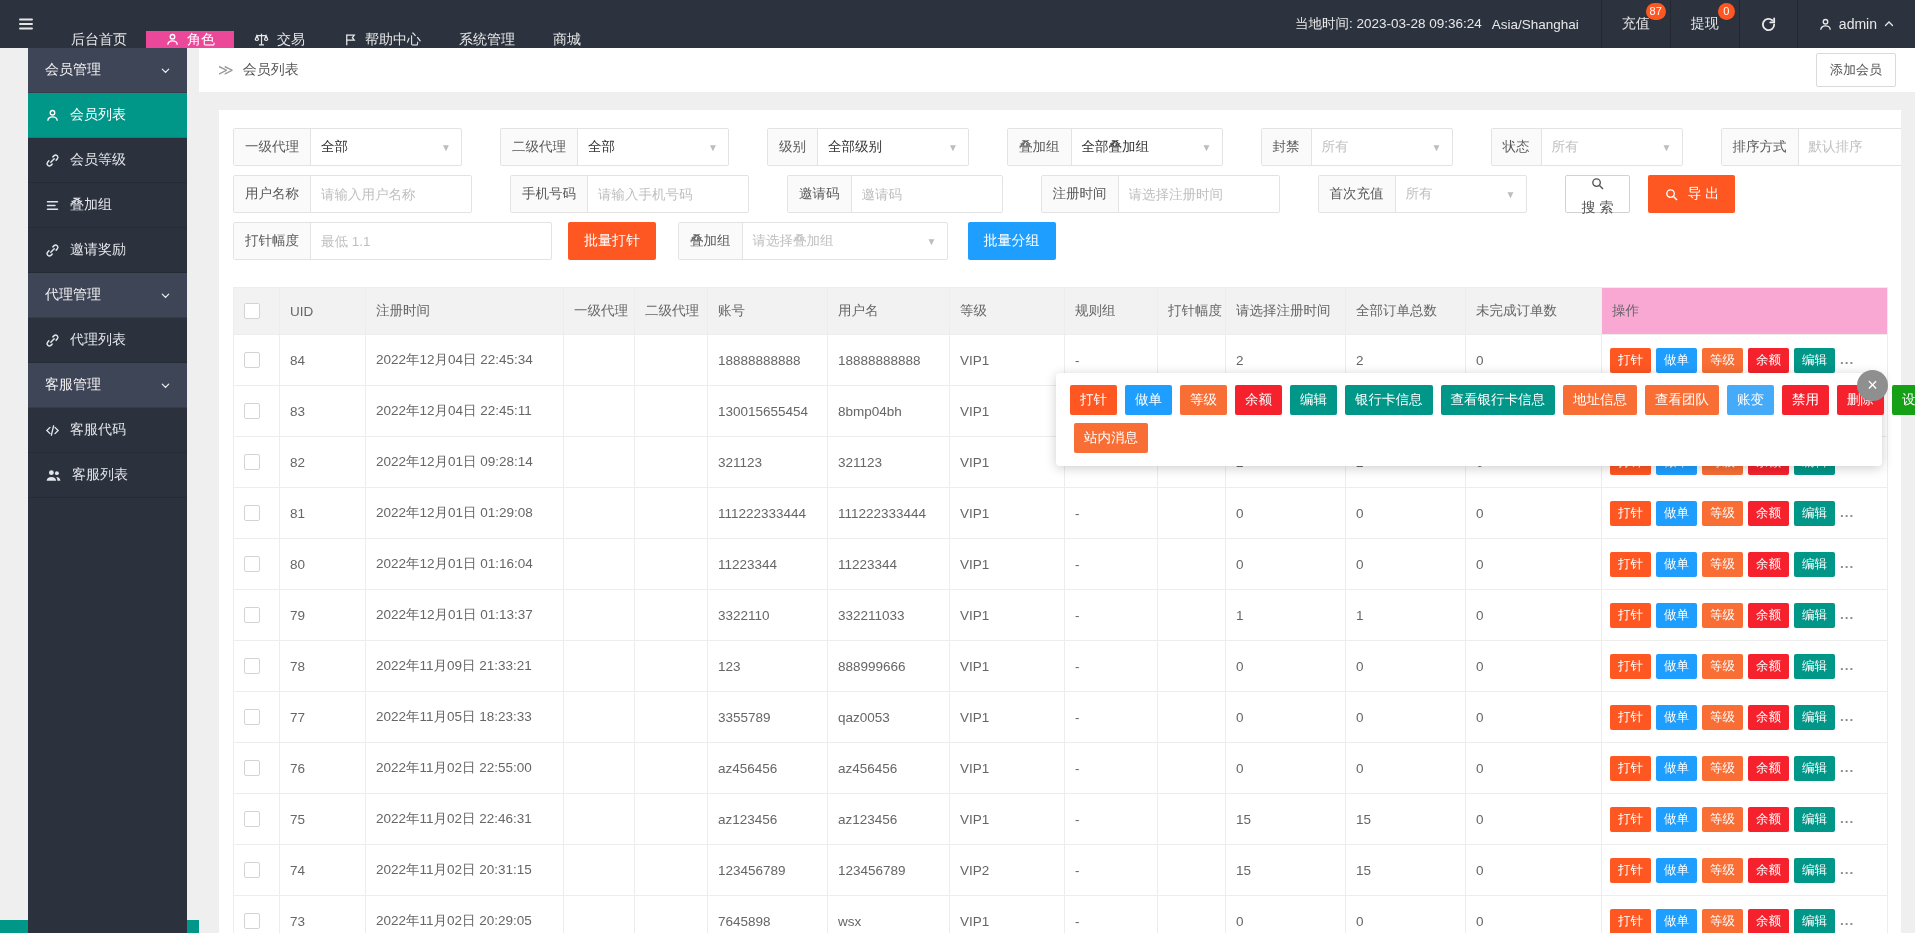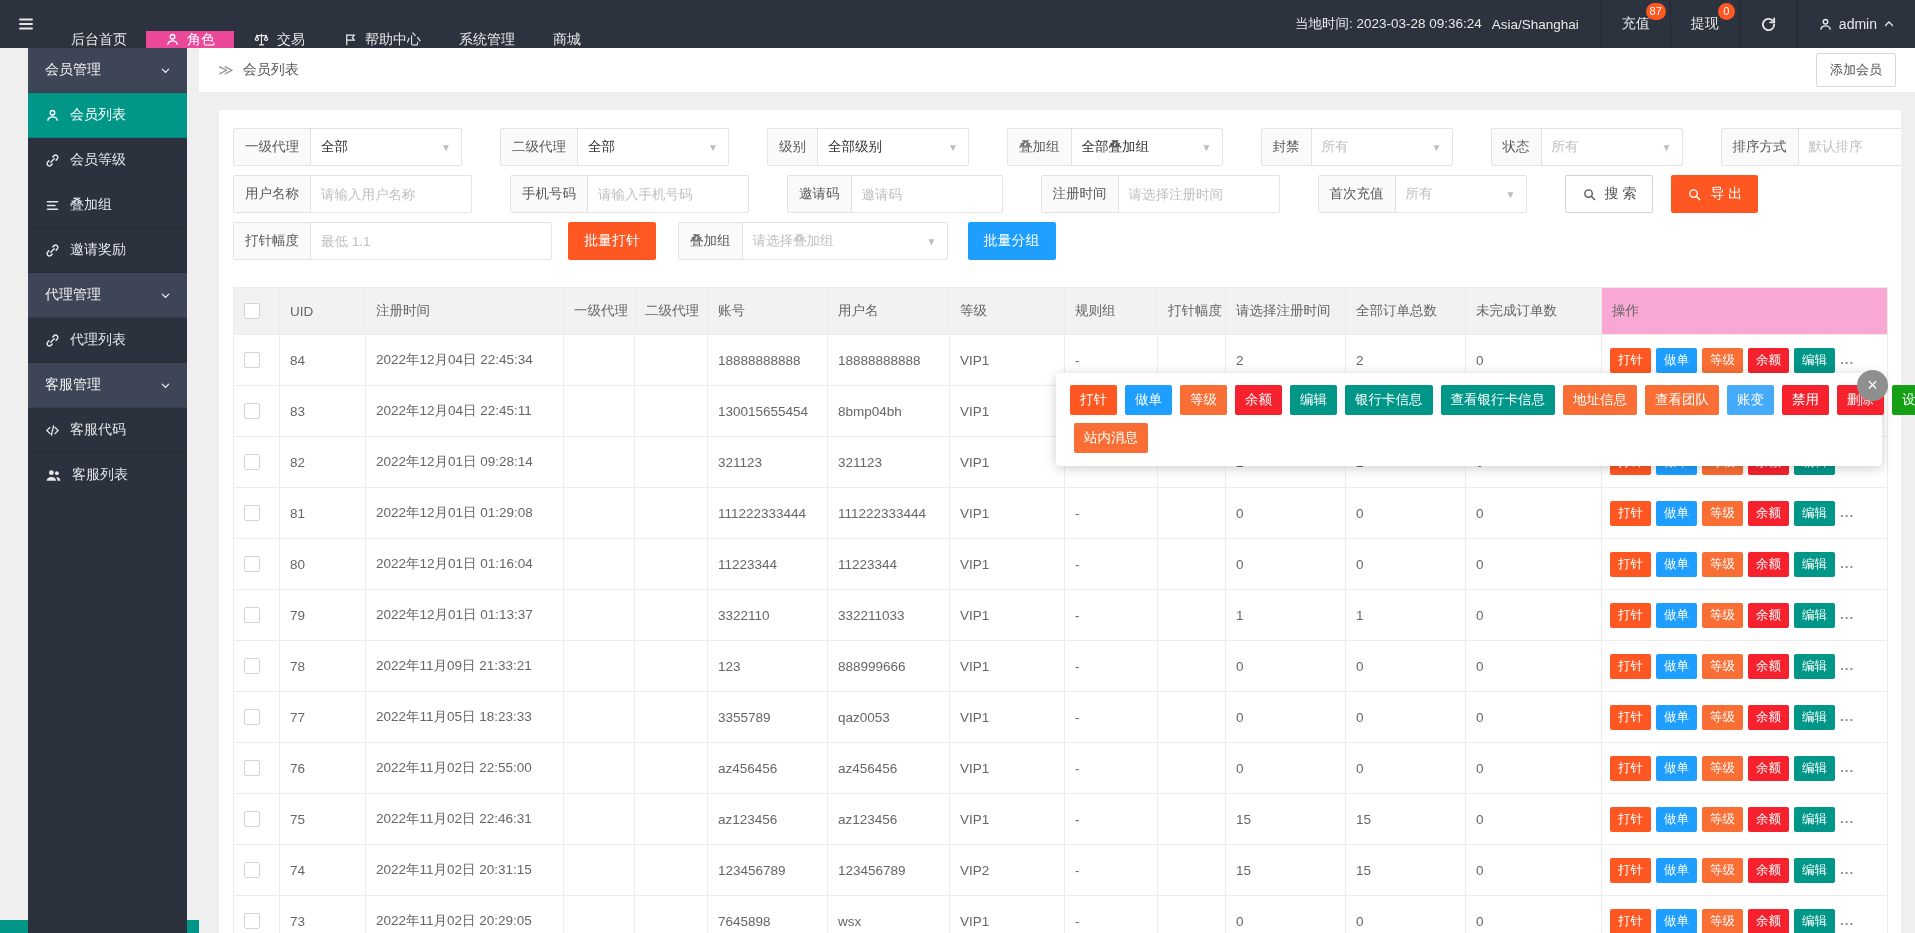--- a/index.html
+++ b/index.html
@@ -335,21 +335,21 @@
             <span class="addon">注册时间</span>
             <input class="fin w160" placeholder="请选择注册时间" style="">
           </div>
           <div class="fgroup gap">
             <span class="addon">首次充值</span>
             <div class="sel w130">
               <span class="val muted">所有</span>
               <span class="caret">▼</span>
             </div>
           </div>
-          <button class="btn plain" style="margin-right: 18px;">
+          <button class="btn plain" style="margin-right: 18px; flex-direction: column;">
             <span class="ico">
               <svg width="15" height="15" viewBox="0 0 24 24" fill="none" stroke="currentColor" stroke-width="2.2">
                 <circle cx="10.5" cy="10.5" r="6"></circle>
                 <path d="M15.2 15.2l5.6 5.6"></path>
               </svg>
             </span>
             <span>搜 索</span>
           </button>
           <button class="btn solid c-orangered">
             <span class="ico">

